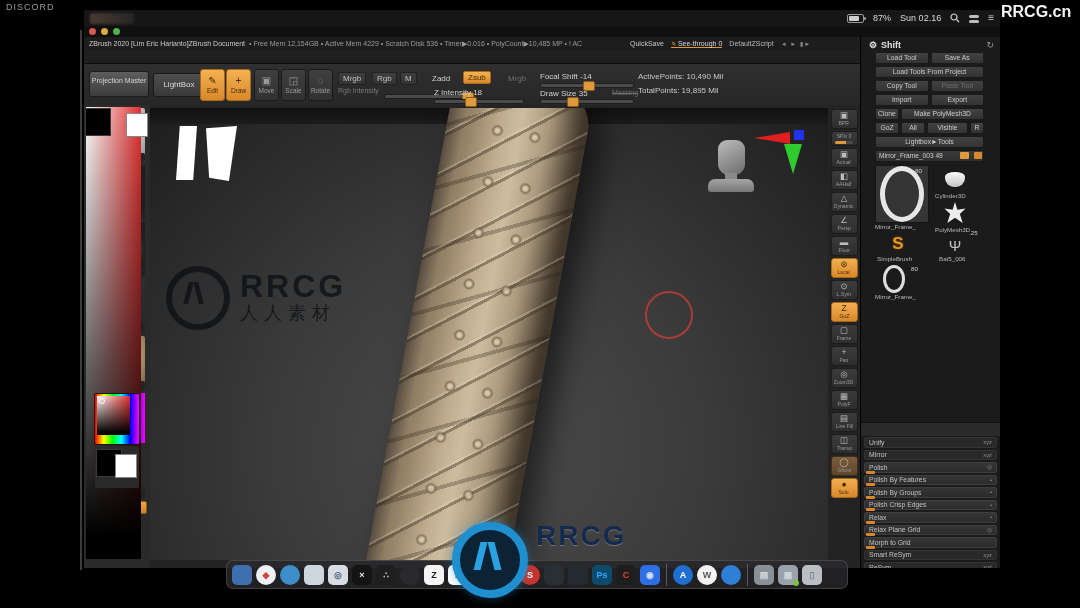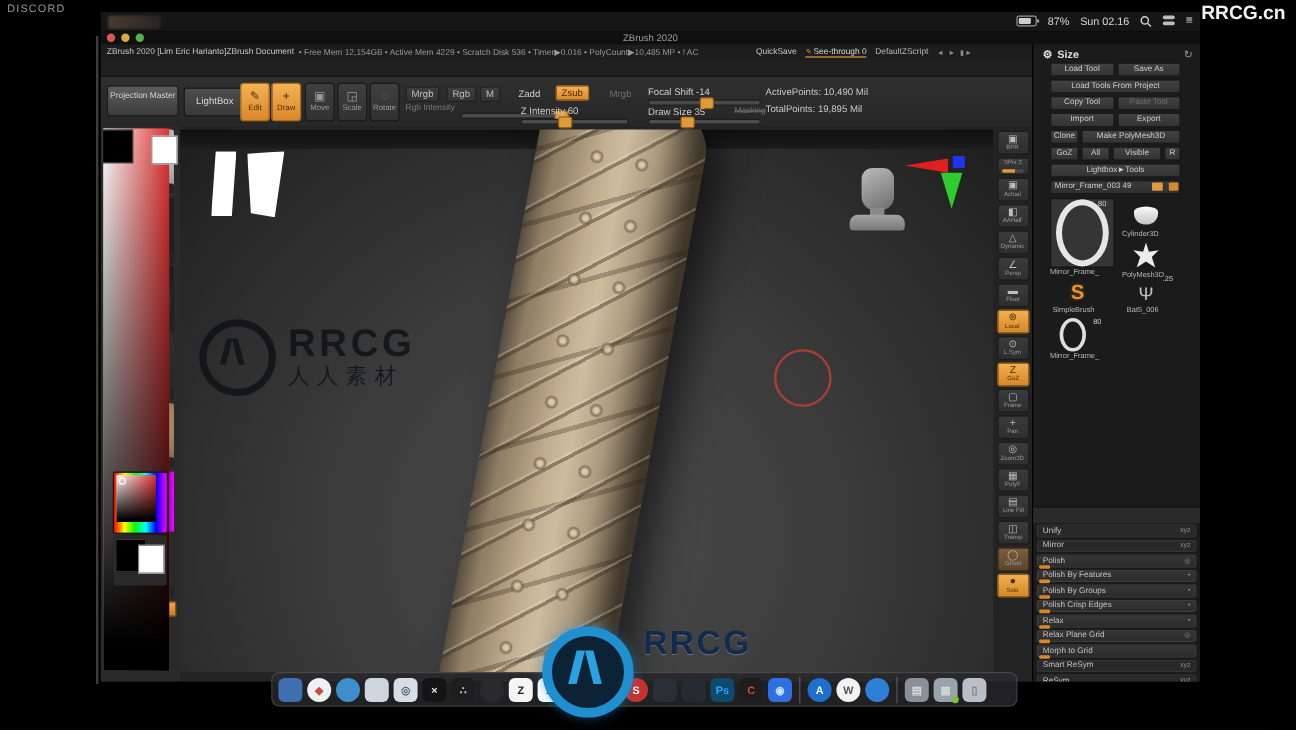--- a/index.html
+++ b/index.html
@@ -13,21 +13,21 @@
 
   
   #screen{left:84px;top:10px;width:916px;height:585px;background:#000;}
   #left-edge-line{left:80px;top:30px;width:2px;height:540px;background:#3d3d3d;}
 
   
   #menubar{position:absolute;left:0;top:0;width:916px;height:16px;background:#161616;display:flex;align-items:center;justify-content:space-between;padding:0 6px;box-sizing:border-box;}
   .mb-left{display:flex;align-items:center;gap:14px;}
   .app-blur{width:44px;height:11px;background:linear-gradient(90deg,#4a3a30,#262626);border-radius:2px;filter:blur(1px);}
   .mb-menu{font-size:9px;color:#e0e0e0;}
-  .mb-right{display:flex;align-items:flex-start;gap:9px;}
+  .mb-right{display:flex;align-items:flex-end;gap:9px;}
   .batt{position:relative;width:15px;height:7px;border:1px solid #9a9a9a;border-radius:2px;}
   .batt i{position:absolute;left:1px;top:1px;bottom:1px;width:10px;background:#cfcfcf;border-radius:1px;}
   .batt:after{content:"";position:absolute;right:-3px;top:2px;width:2px;height:3px;background:#9a9a9a;border-radius:1px;}
   .mb-txt{font-size:9px;color:#d8d8d8;}
   .cc-icon{display:flex;flex-direction:column;gap:2px;}
   .cc-icon b{width:10px;height:3px;border-radius:2px;background:#bdbdbd;display:block;}
   .list-icon{font-size:10px;color:#cfcfcf;line-height:10px;}
 
   
   #titlebar{position:absolute;left:0;top:16px;width:916px;height:11px;background:#101010;display:flex;align-items:center;}
@@ -219,21 +219,20 @@
         <span class="list-icon">≡</span>
       </div>
     </div>
 
     <div id="titlebar">
       <span class="lights">
         <span class="light" style="background:#d95750"></span>
         <span class="light" style="background:#d8a944"></span>
         <span class="light" style="background:#53b151"></span>
       </span>
-      <span id="win-title">ZBrush 2020</span>
     </div>
 
     <div id="zwin">
 
       <div id="statusrow">
         <span class="doc">ZBrush 2020 [Lim Eric Harianto]ZBrush Document</span>
         <span class="stats">• Free Mem 12,154GB • Active Mem 4229 • Scratch Disk 536 • Timer▶0.016 • PolyCount▶10,485 MP • ! AC</span>
         <span class="sr-right">
           <span style="color:#c8c8c8">QuickSave</span>
           <span class="seethru">
@@ -300,21 +299,21 @@
         <div class="mini-lab" style="left:254px">Mrgb</div>
         <div class="mini-lab" style="left:288px">Rgb</div>
         <div class="mini-lab" style="left:316px">M</div>
         <div class="sl-lab" style="left:254px;top:23px;color:#7a7a7a;font-size:7px">Rgb Intensity</div>
         <div class="hslider" style="left:300px;top:30px;width:90px">
             <i style="left:86%"></i>
           </div>
         <div class="sl-lab" style="left:348px;top:10px">Zadd</div>
         <div class="mini-lab" style="left:379px;top:7px;background:linear-gradient(#f3b253,#d9882a);border-color:#a96a1c;color:#4a2d06">Zsub</div>
         <div class="sl-lab" style="left:424px;top:10px;color:#6f6f6f">Mrgb</div>
-        <div class="sl-lab" style="left:350px;top:24px">Z Intensity 60</div>
+        <div class="sl-lab" style="left:350px;top:24px">Z Intensity 18</div>
         <div class="hslider" style="left:350px;top:35px;width:88px">
             <i style="left:34%"></i>
           </div>
         <div class="sl-lab" style="left:456px;top:8px">Focal Shift -14</div>
         <div class="hslider" style="left:456px;top:19px;width:92px">
             <i style="left:46%"></i>
           </div>
         <div class="sl-lab" style="left:456px;top:24px;top:25px">Draw Size 35</div>
         <div class="hslider" style="left:456px;top:35px;width:92px">
             <i style="left:28%"></i>
@@ -457,21 +456,21 @@
           </div>
           <div class="shelf-item active">
             <span class="g">●</span>
             <span class="l">Solo</span>
           </div>
         </div>
 
       <div id="toolpanel">
         <div class="tp-head">
           <span>⚙</span>
-          <span>Size</span>
+          <span>Shift</span>
           <span class="spacer"></span>
           <span class="refresh">↻</span>
         </div>
         <div class="tp-inner">
           <div class="tp-row">
             <div class="tp-btn">Load Tool</div>
             <div class="tp-btn">Save As</div>
           </div>
           <div class="tp-row">
               <div class="tp-btn">Load Tools From Project</div>

